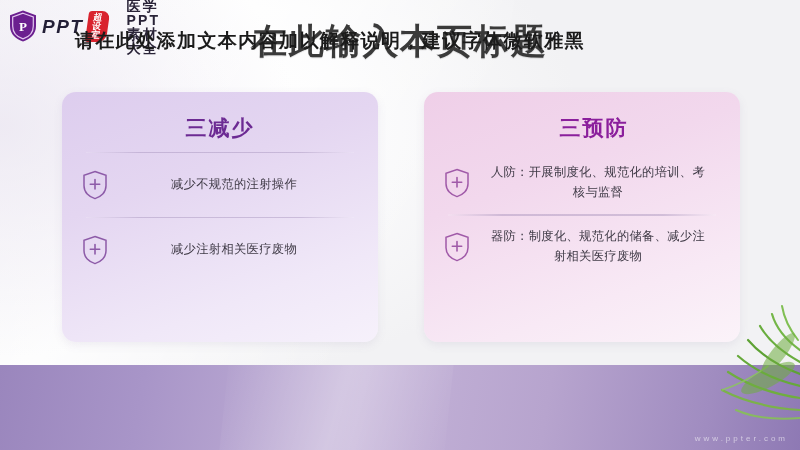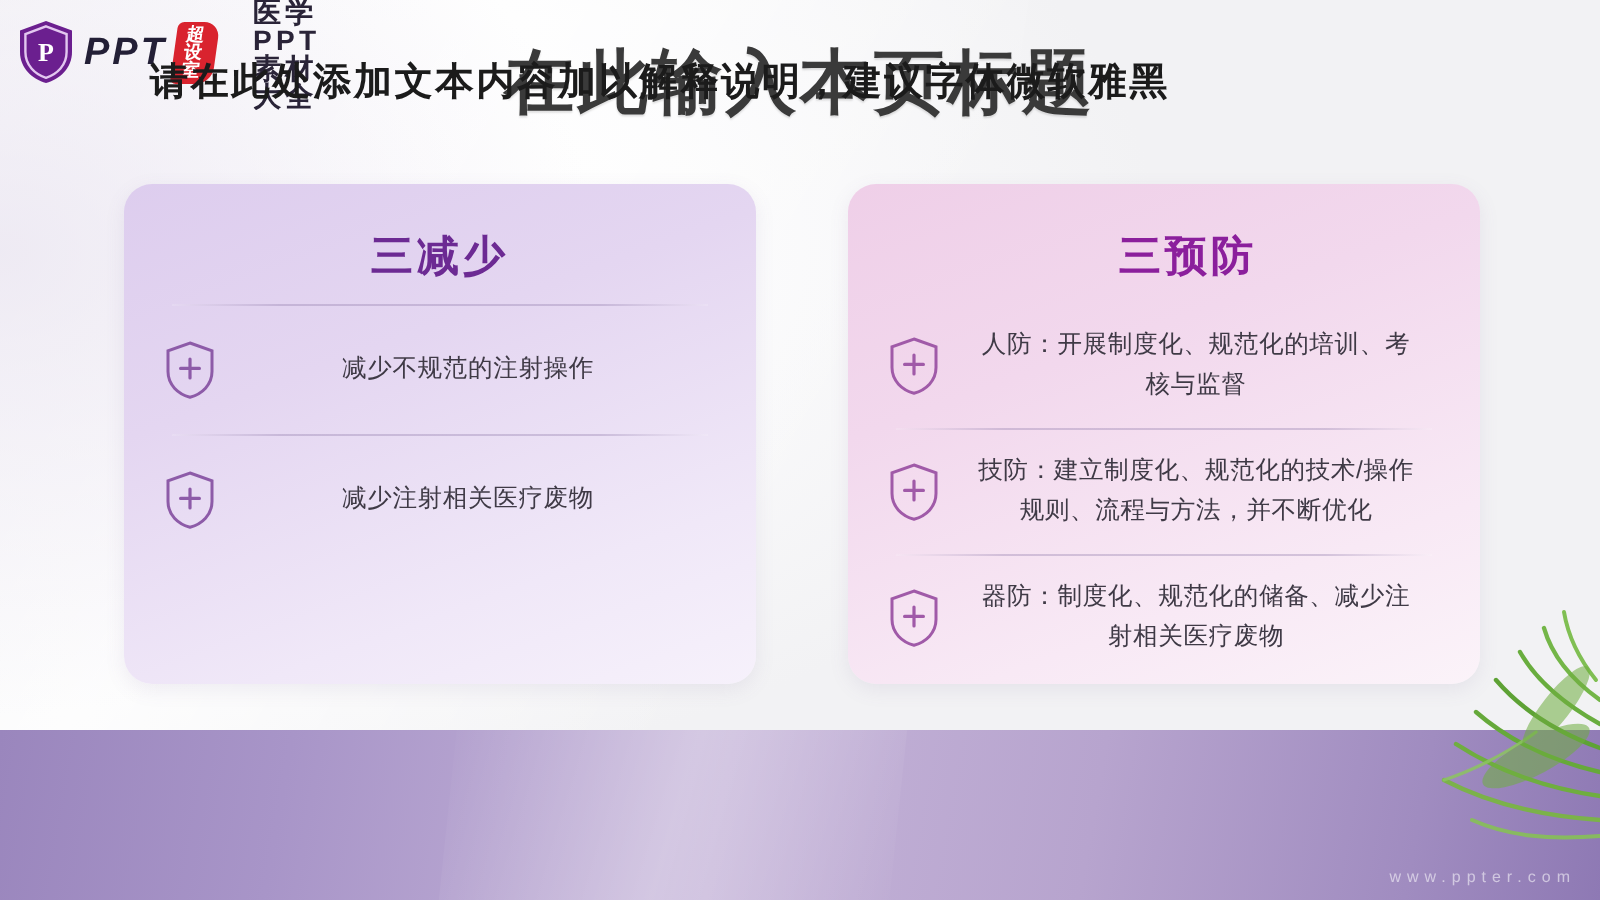--- a/index.html
+++ b/index.html
@@ -297,29 +297,20 @@
           <svg width="26" height="30" viewBox="0 0 26 30">
             <path d="M13 1.5 L24 5.4 V15.8 C24 22.4 19 27 13 28.6 C7 27 2 22.4 2 15.8 V5.4 Z" fill="none" stroke="#a05aa8" stroke-width="1.5"></path>
             <path d="M13 9.5 V19 M8.3 14.2 H17.7" stroke="#a05aa8" stroke-width="1.6" stroke-linecap="round"></path>
           </svg>
         </span>
         <span class="item-text">人防：开展制度化、规范化的培训、考核与监督</span>
       </div>
 
       <div class="divider"></div>
 
-      <div class="list-item">
-        <span class="item-icon">
-          <svg width="26" height="30" viewBox="0 0 26 30">
-            <path d="M13 1.5 L24 5.4 V15.8 C24 22.4 19 27 13 28.6 C7 27 2 22.4 2 15.8 V5.4 Z" fill="none" stroke="#a05aa8" stroke-width="1.5"></path>
-            <path d="M13 9.5 V19 M8.3 14.2 H17.7" stroke="#a05aa8" stroke-width="1.6" stroke-linecap="round"></path>
-          </svg>
-        </span>
-        <span class="item-text">技防：建立制度化、规范化的技术/操作规则、流程与方法，并不断优化</span>
-      </div>
 
       <div class="divider"></div>
 
       <div class="list-item">
         <span class="item-icon">
           <svg width="26" height="30" viewBox="0 0 26 30">
             <path d="M13 1.5 L24 5.4 V15.8 C24 22.4 19 27 13 28.6 C7 27 2 22.4 2 15.8 V5.4 Z" fill="none" stroke="#a05aa8" stroke-width="1.5"></path>
             <path d="M13 9.5 V19 M8.3 14.2 H17.7" stroke="#a05aa8" stroke-width="1.6" stroke-linecap="round"></path>
           </svg>
         </span>

